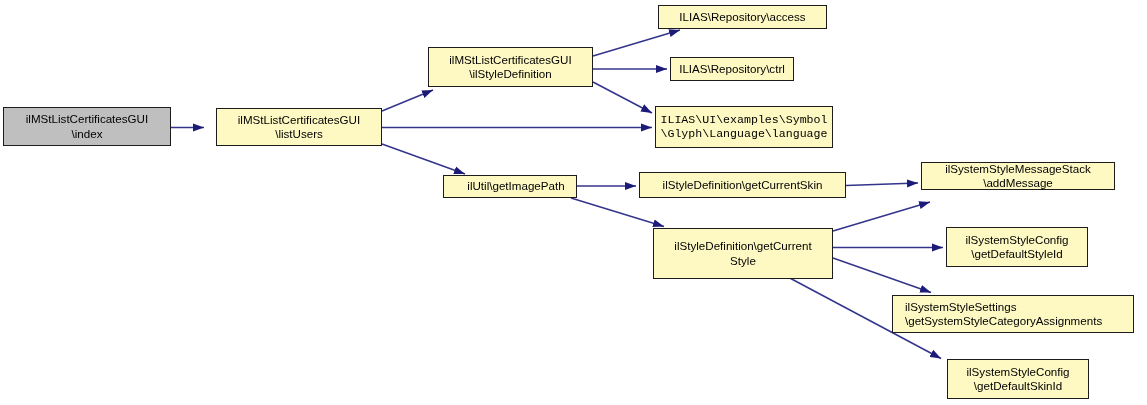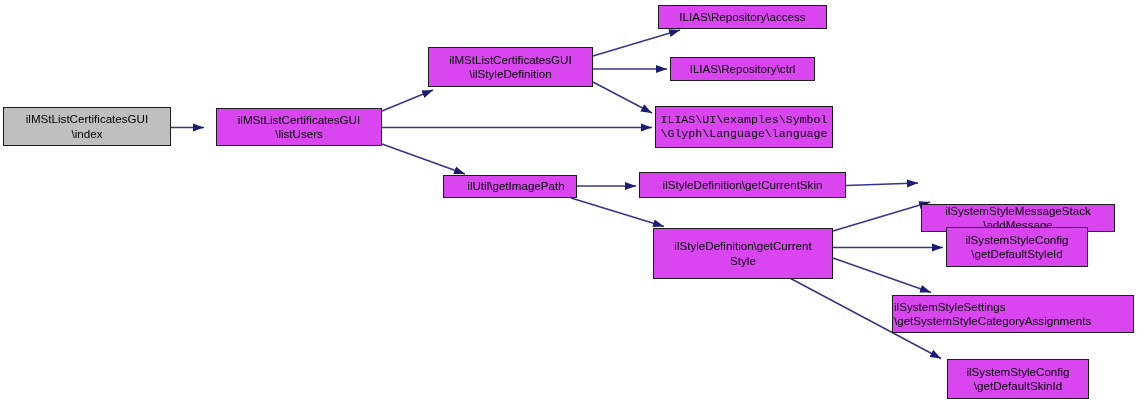--- a/index.html
+++ b/index.html
@@ -7,35 +7,35 @@
     position:relative;
     width:1147px;height:405px;
     background:#ffffff;
     font-family:"Liberation Sans", sans-serif;
     overflow:hidden;
   }
   #edge-layer{position:absolute;left:0;top:0;width:1147px;height:405px;}
   .node{
     position:absolute;
     box-sizing:border-box;
-    background:#d946ef;
+    background:#fef9c3;
     border:1px solid #1c1c1c;
     color:#000000;
     font-size:11.6px;
     line-height:14.5px;
     display:flex;
     flex-direction:column;
     justify-content:center;
     align-items:center;
     text-align:center;
     white-space:nowrap;
     z-index:2;
   }
   .node.hl{background:#bfbfbf;}
-  .node.left-align{align-items:flex-start;text-align:left;padding-left:1px;}
+  .node.left-align{align-items:flex-start;text-align:left;padding-left:12px;}
   .edge{stroke:#34348c;stroke-width:1.5;fill:none;}
 </style>
 </head>
 <body>
 
 <div id="stage">
 
   <svg id="edge-layer" width="1147" height="405" viewBox="0 0 1147 405">
     <defs>
       <marker id="arrow" markerUnits="userSpaceOnUse" markerWidth="12" markerHeight="9" viewBox="0 0 12 9" refX="11" refY="4.5" orient="auto">
@@ -70,21 +70,21 @@
 
   <div class="node" style="left:428px;top:47px;width:165px;height:40px;">
     <span>ilMStListCertificatesGUI</span>
     <span>\ilStyleDefinition</span>
   </div>
 
   <div class="node" style="left:658px;top:5px;width:169px;height:24px;">
     <span>ILIAS\Repository\access</span>
   </div>
 
-  <div class="node" style="left:670px;top:57px;width:145px;height:24px;text-align:center;">
+  <div class="node" style="left:670px;top:57px;width:124px;height:24px;text-align:center;">
     <span>ILIAS\Repository\ctrl</span>
   </div>
 
   <div class="node" style="left:655px;top:106px;width:178px;height:42px;font-family:Liberation Mono, monospace;">
     <span>ILIAS\UI\examples\Symbol</span>
     <span>\Glyph\Language\language</span>
   </div>
 
   <div class="node" style="left:443px;top:175px;width:134px;height:23px;padding-left:12px;">
     <span>ilUtil\getImagePath</span>
@@ -92,21 +92,21 @@
 
   <div class="node" style="left:639px;top:172px;width:207px;height:26px;">
     <span>ilStyleDefinition\getCurrentSkin</span>
   </div>
 
   <div class="node" style="left:653px;top:228px;width:180px;height:51px;">
     <span>ilStyleDefinition\getCurrent</span>
     <span>Style</span>
   </div>
 
-  <div class="node" style="left:921px;top:162px;width:194px;height:28px;margin-top:42px;">
+  <div class="node" style="left:921px;top:162px;width:194px;height:28px;">
     <span>ilSystemStyleMessageStack</span>
     <span>\addMessage</span>
   </div>
 
   <div class="node" style="left:946px;top:227px;width:142px;height:40px;">
     <span>ilSystemStyleConfig</span>
     <span>\getDefaultStyleId</span>
   </div>
 
   <div class="node left-align" style="left:892px;top:295px;width:242px;height:38px;">

